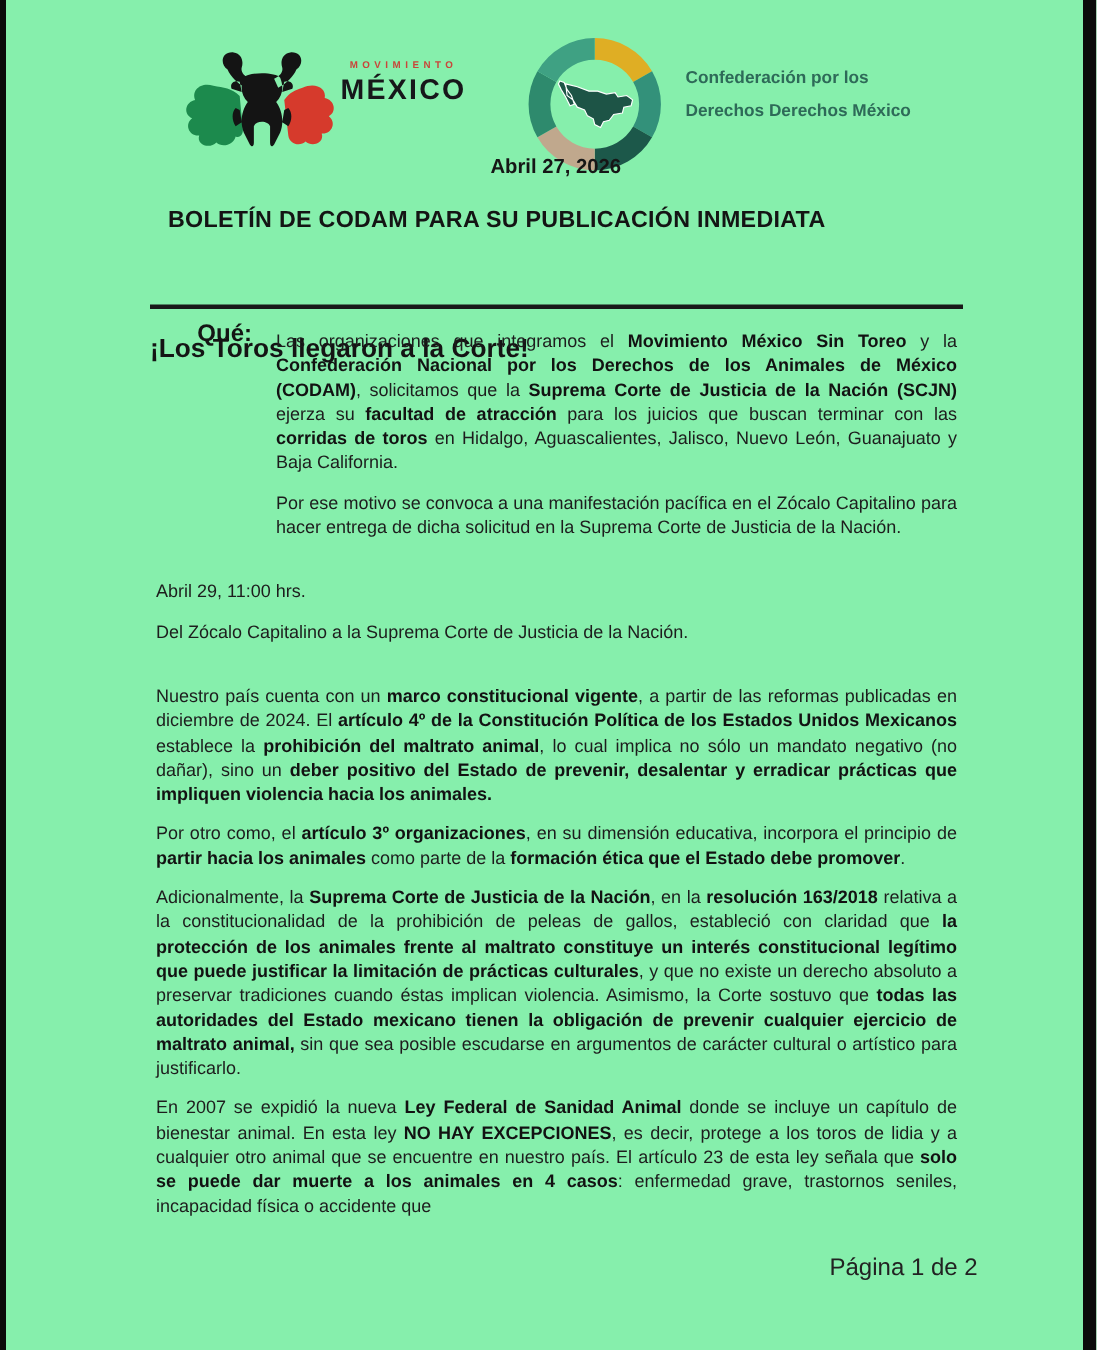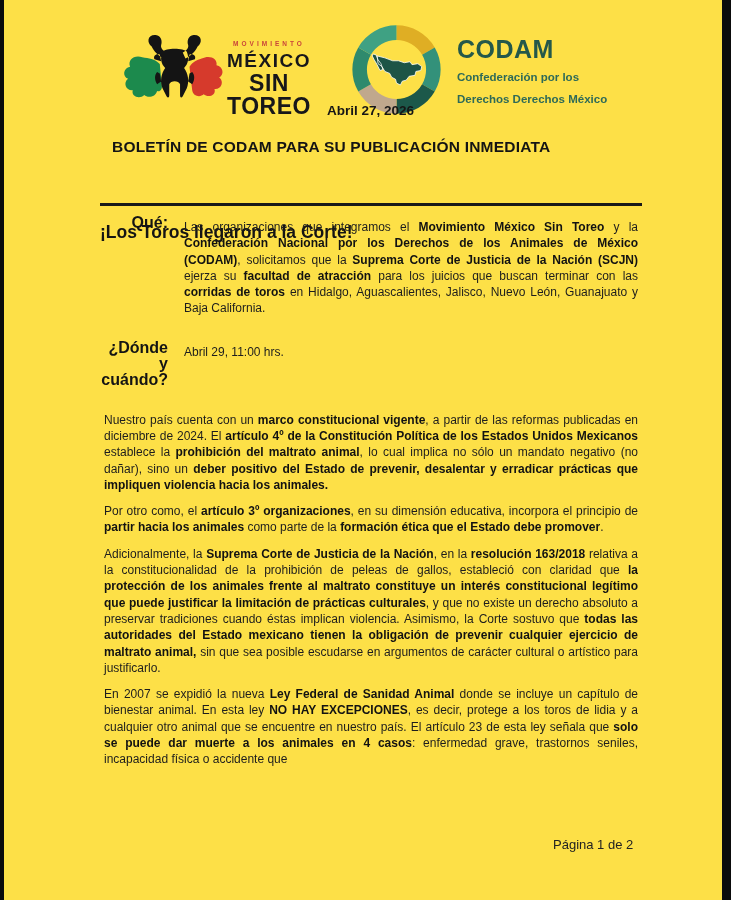--- a/index.html
+++ b/index.html
@@ -1,18 +1,18 @@
 <!DOCTYPE html>
 <html><head>
 <meta charset="utf-8">
 <style>
   html,body{margin:0;padding:0;background:#e9e9e9;}
   .page{
     position:relative;width:731px;height:900px;margin:0 auto;
-    background:#fde047;overflow:hidden;
+    background:#86efac;overflow:hidden;
     font-family:"Liberation Sans",sans-serif;color:#1d1d1d;
   }
   .edge{position:absolute;top:0;height:100%;background:#0b0b0b;}
   .edge.left{left:0;width:4px;}
   .edge.right{right:0;width:9px;}
 
   
   .bull-logo{position:absolute;left:122px;top:17px;width:108px;height:100px;}
   .mst-text{position:absolute;left:205px;top:41px;width:128px;text-align:center;line-height:1;}
   .mst-mov{font-size:6.5px;font-weight:bold;letter-spacing:3px;color:#c9453a;}
@@ -37,21 +37,21 @@
   .content{position:absolute;left:100px;top:215px;width:542px;}
   .row{display:flex;}
   .row + .row{margin-top:19px;}
   .row .label{width:68px;min-width:68px;margin-right:12px;text-align:right;
               font-weight:bold;font-size:16px;line-height:16.3px;color:#141414;}
   .row .body{flex:1;text-align:justify;font-size:12px;line-height:16.3px;}
   .body p{margin:4px;}
   .body p + p{margin-top:10px;}
   .body b{color:#121212;}
 
-  .footer{position:absolute;left:553px;top:837px;font-size:13px;color:#222;}
+  .footer{position:absolute;left:553px;top:837px;font-size:16px;color:#222;}
 </style>
 </head>
 <body>
 
 <div class="page">
   <div class="edge left"></div>
   <div class="edge right"></div>
 
   <svg class="bull-logo" viewBox="0 0 160 105" xmlns="http://www.w3.org/2000/svg">
     <path d="M30,38 C18,34 8,42 12,52 C2,54 0,66 9,70 C1,76 6,88 16,87 C13,96 26,101 33,94 C38,99 50,97 52,88 C56,90 60,86 59,80 L56,48 C48,40 40,40 30,38 Z" fill="#1c8a4d"></path>
@@ -60,59 +60,58 @@
              M112,22 C120,16 118,4 106,5 C98,6 96,14 98,20 C99,24 96,28 90,31 L94,40 C102,36 109,29 112,22 Z
              M56,34 C50,32 46,36 48,41 L58,44 Z
              M100,34 C106,32 110,36 108,41 L98,44 Z
              M60,30 C64,24 92,24 96,30 C100,40 98,48 92,54 C98,62 100,74 96,84 L90,96 C88,99 86,98 86,94 L86,78 C84,72 72,72 70,78 L70,94 C70,98 68,99 66,96 L60,84 C56,74 58,62 64,54 C58,48 56,40 60,30 Z
              M52,60 C48,64 48,72 52,78 L58,74 56,62 Z
              M104,60 C108,64 108,72 104,78 L98,74 100,62 Z" fill="#141414"></path>
   </svg>
   <div class="mst-text">
     <div class="mst-mov">MOVIMIENTO</div>
     <div class="mst-mex">MÉXICO</div>
-    <div class="mst-sin">SIN TOREO</div>
   </div>
 
   <svg class="codam-ring" viewBox="0 0 100 100" xmlns="http://www.w3.org/2000/svg">
     <g fill="none" stroke-width="15">
       <path d="M50,12 A38,38 0 0 1 82.9,31" stroke="#dfae24"></path>
       <path d="M82.9,31 A38,38 0 0 1 82.9,69" stroke="#33917a"></path>
       <path d="M82.9,69 A38,38 0 0 1 50,88" stroke="#1c584a"></path>
       <path d="M50,88 A38,38 0 0 1 17.1,69" stroke="#c0a88d"></path>
       <path d="M17.1,69 A38,38 0 0 1 17.1,31" stroke="#2e8a6d"></path>
       <path d="M17.1,31 A38,38 0 0 1 50,12" stroke="#3fa183"></path>
     </g>
     <path d="M30,36 L38,38 L46,41 L52,41 L58,43 L64,42 L66,45 L72,44 L76,47 L75,51 L70,52 L69,56 L63,57 L60,61 L56,62 L54,66 L50,64 L49,60 L45,58 L43,54 L38,52 L35,47 L31,44 Z
              M26,34 L29,35 L31,40 L34,44 L36,50 L33,51 L30,45 L27,40 L25,36 Z" fill="#1d5446" stroke="#ffffff" stroke-width="0.8"></path>
   </svg>
   <div class="codam-text">
-    <div class="codam-acronym">CODAM</div>
     <div class="codam-sub">Confederación por los</div>
     <div class="codam-sub">Derechos Derechos México</div>
   </div>
 
   <div class="date">Abril 27, 2026</div>
 
   <div class="title">BOLETÍN DE CODAM PARA SU PUBLICACIÓN INMEDIATA</div>
   <div class="subtitle">¡Los Toros llegaron a la Corte!</div>
   <div class="rule"></div>
 
   <main class="content">
     <section class="row">
       <div class="label">Qué:</div>
       <div class="body">
         <p><span>Las organizaciones que integramos el </span><b>Movimiento México Sin Toreo</b><span> y la </span><b>Confederación Nacional por los Derechos de los Animales de México (CODAM)</b><span>, solicitamos que la </span><b>Suprema Corte de Justicia de la Nación (SCJN)</b><span> ejerza su </span><b>facultad de atracción</b><span> para los juicios que buscan terminar con las </span><b>corridas de toros</b><span> en Hidalgo, Aguascalientes, Jalisco, Nuevo León, Guanajuato y Baja California.</span></p>
+        <p><span>Por ese motivo se convoca a una manifestación pacífica en el Zócalo Capitalino para hacer entrega de dicha solicitud en la Suprema Corte de Justicia de la Nación.</span></p>
       </div>
     </section>
 
     <section class="row">
-      <div class="label">¿Dónde y cuándo?</div>
       <div class="body">
         <p><span>Abril 29, 11:00 hrs.</span></p>
+        <p><span>Del Zócalo Capitalino a la Suprema Corte de Justicia de la Nación.</span></p>
       </div>
     </section>
 
     <section class="row">
       <div class="body">
         <p><span>Nuestro país cuenta con un </span><b>marco constitucional vigente</b><span>, a partir de las reformas publicadas en diciembre de 2024. El </span><b>artículo 4º de la Constitución Política de los Estados Unidos Mexicanos</b><span> establece la </span><b>prohibición del maltrato animal</b><span>, lo cual implica no sólo un mandato negativo (no dañar), sino un </span><b>deber positivo del Estado de prevenir, desalentar y erradicar prácticas que impliquen violencia hacia los animales.</b></p>
         <p><span>Por otro como, el </span><b>artículo 3º organizaciones</b><span>, en su dimensión educativa, incorpora el principio de </span><b>partir hacia los animales</b><span> como parte de la </span><b>formación ética que el Estado debe promover</b><span>.</span></p>
         <p><span>Adicionalmente, la </span><b>Suprema Corte de Justicia de la Nación</b><span>, en la </span><b>resolución 163/2018</b><span> relativa a la constitucionalidad de la prohibición de peleas de gallos, estableció con claridad que </span><b>la protección de los animales frente al maltrato constituye un interés constitucional legítimo que puede justificar la limitación de prácticas culturales</b><span>, y que no existe un derecho absoluto a preservar tradiciones cuando éstas implican violencia. Asimismo, la Corte sostuvo que </span><b>todas las autoridades del Estado mexicano tienen la obligación de prevenir cualquier ejercicio de maltrato animal,</b><span> sin que sea posible escudarse en argumentos de carácter cultural o artístico para justificarlo.</span></p>
         <p><span>En 2007 se expidió la nueva </span><b>Ley Federal de Sanidad Animal</b><span> donde se incluye un capítulo de bienestar animal. En esta ley </span><b>NO HAY EXCEPCIONES</b><span>, es decir, protege a los toros de lidia y a cualquier otro animal que se encuentre en nuestro país. El artículo 23 de esta ley señala que </span><b>solo se puede dar muerte a los animales en 4 casos</b><span>: enfermedad grave, trastornos seniles, incapacidad física o accidente que</span></p>
       </div>

